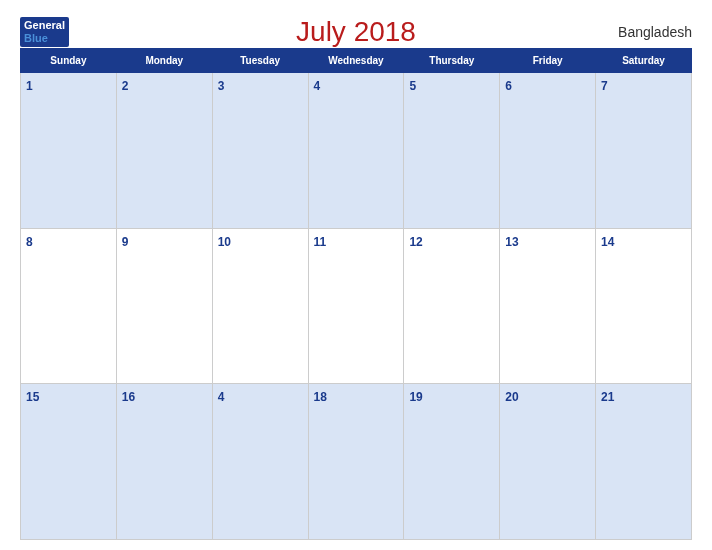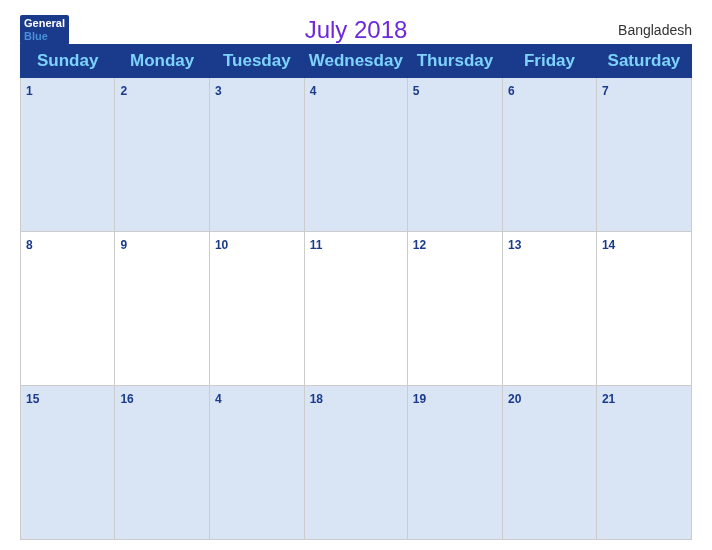--- a/index.html
+++ b/index.html
@@ -35,45 +35,45 @@
       background: #1a3a8c;
       color: white;
       font-size: 11px;
       font-weight: bold;
       padding: 2px 4px;
       border-radius: 2px;
       line-height: 1.2;
     }
 
     .month-title {
-      font-size: 24px;
-      color: #6d28d9;
+      font-size: 28px;
+      color: #b91c1c;
       font-weight: normal;
       text-align: left;
     }
 
     .country-label {
       position: absolute;
       right: 0;
       font-size: 14px;
       color: #333;
     }
 
     .calendar {
       width: 100%;
       border-collapse: collapse;
       flex: 1;
     }
 
     .calendar th {
       background-color: #1a3a8c;
-      color: #7dd3fc;
+      color: #ffffff;
       text-align: center;
       padding: 6px 4px;
-      font-size: 17px;
+      font-size: 10px;
       border: 1px solid #1a3a8c;
     }
 
     .calendar td {
       border: 1px solid #ccc;
       vertical-align: top;
       padding: 3px 5px;
       height: 72px;
       width: calc(100% / 7);
     }

